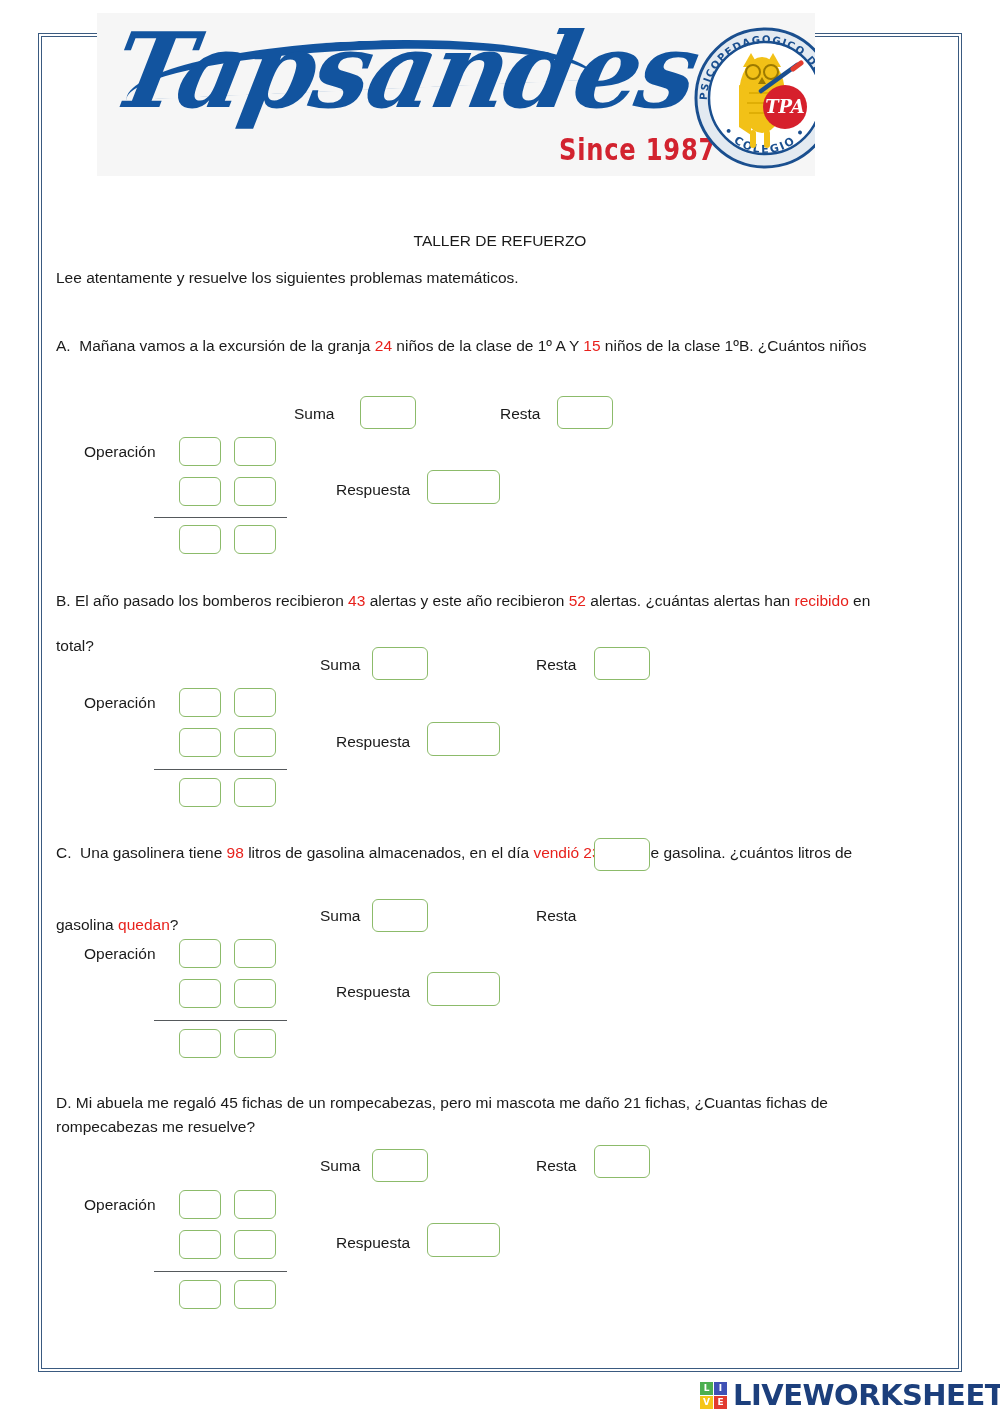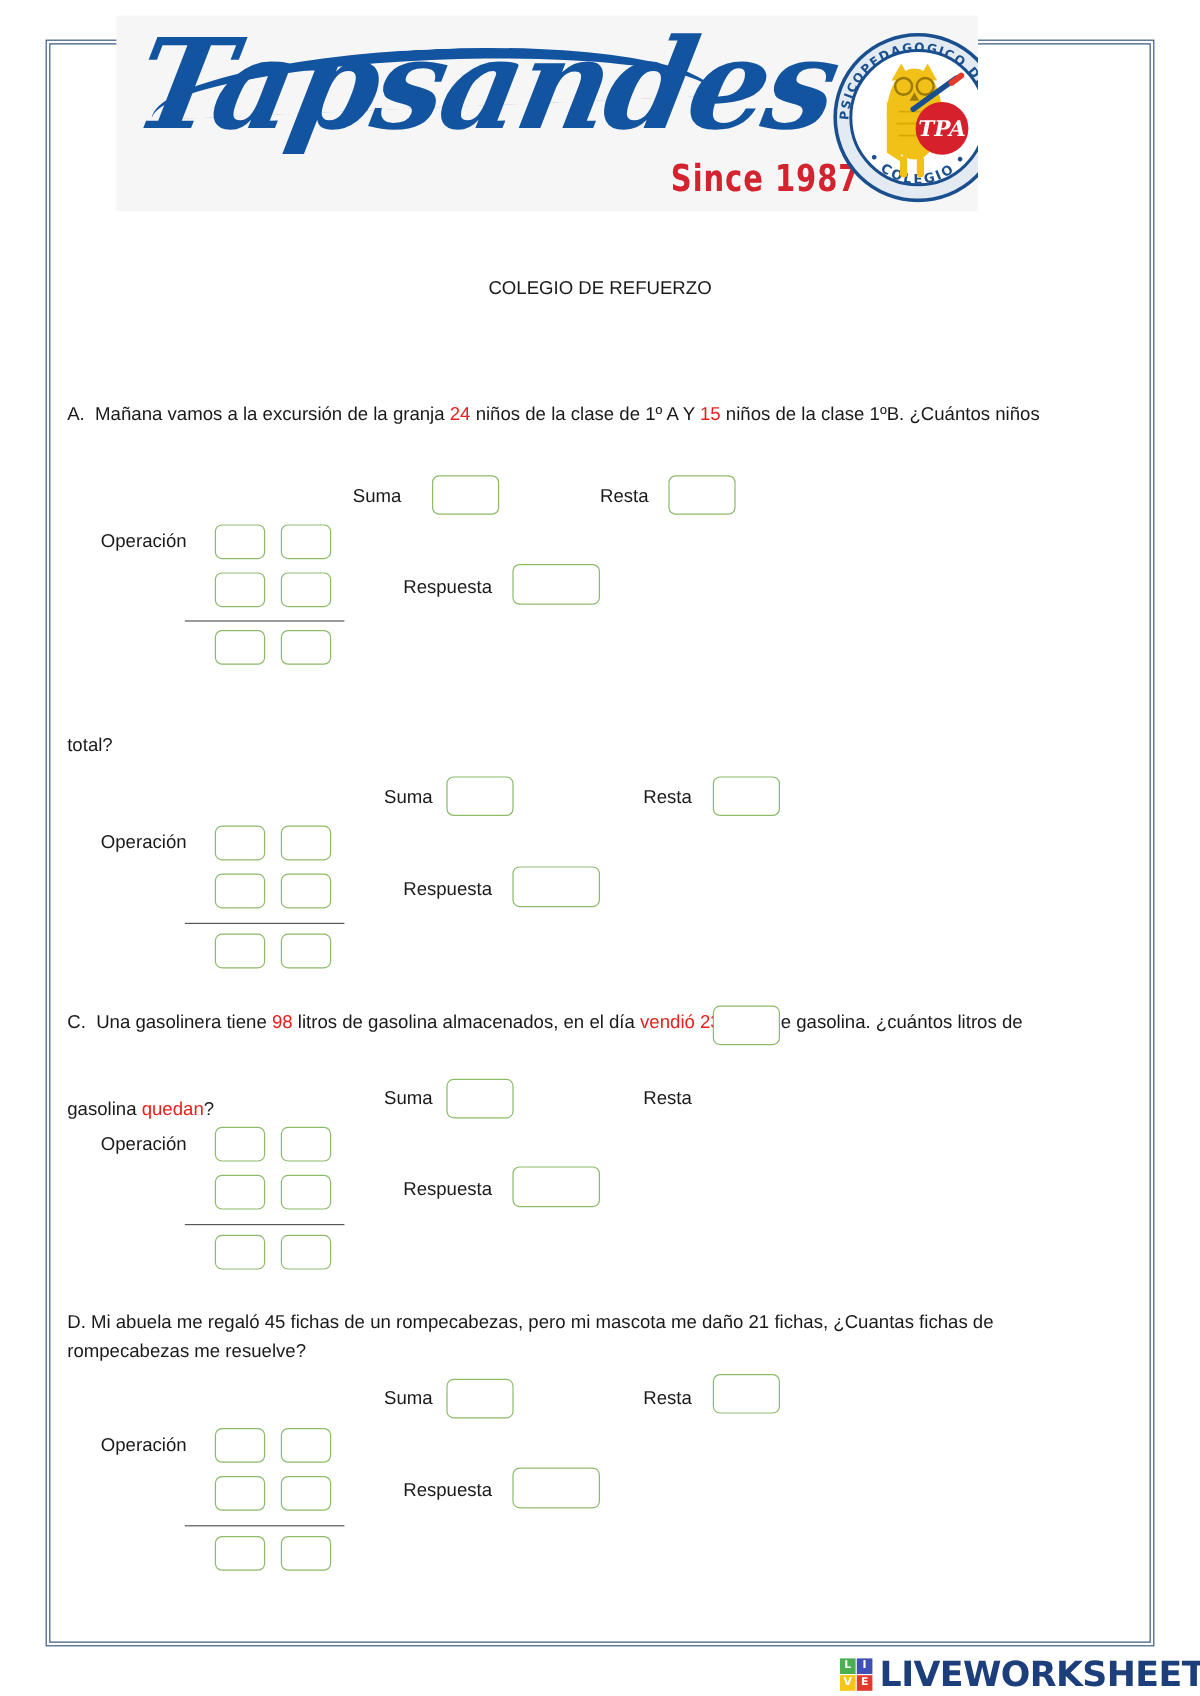--- a/index.html
+++ b/index.html
@@ -238,21 +238,22 @@
       <path d="M104,46 L112,40" stroke="#e23b2e" stroke-width="5" stroke-linecap="round"></path>
     </g>
 
     <circle cx="96" cy="84" r="22" fill="#d6202c"></circle>
     <text x="96" y="90" text-anchor="middle" font-family="DejaVu Serif, serif" font-style="italic" font-size="18" font-weight="700" fill="#ffffff">TPA</text>
   </svg>
 </div>
 
 <div id="doc">
 
-  <div class="sheet-title">COLEGIO DE REFUERZO</div>
+  <div class="sheet-title">TALLER DE REFUERZO</div>
+  <div class="intro">Lee atentamente y resuelve los siguientes problemas matemáticos.</div>
 
   <div class="qtext" style="top:301px;">
     <span class="hang"><span>A.</span>&nbsp;&nbsp;Mañana vamos a la excursión de la granja <b class="redb">24</b> niños de la clase de 1º A Y <b class="redb">15</b> niños de la clase 1ºB. ¿Cuántos niños</span>
   </div>
   <div class="answer-block">
     <div class="op-label" style="left:256px; top:372px;">Suma</div>
     <div class="ibox medium" style="left:322px; top:363px;"></div>
     <div class="op-label" style="left:462px; top:372px;">Resta</div>
     <div class="ibox medium" style="left:519px; top:363px;"></div>
 
@@ -263,20 +264,21 @@
     <div class="ibox small" style="left:196px; top:444px;"></div>
     <div class="oprule" style="left:116px; top:484px; width:133px;"></div>
     <div class="ibox small" style="left:141px; top:492px;"></div>
     <div class="ibox small" style="left:196px; top:492px;"></div>
 
     <div class="op-label" style="left:298px; top:448px;">Respuesta</div>
     <div class="ibox wide" style="left:389px; top:437px;"></div>
   </div>
 
   <div class="qtext" style="top:556px;">
+    <span><span>B.</span> El año pasado los bomberos recibieron <span class="red">43</span> alertas y este año recibieron <span class="red">52</span> alertas. ¿cuántas alertas han <span class="red">recibido</span> en</span>
     <span style="display:block;margin-top:21px;">total?</span>
   </div>
   <div class="answer-block">
     <div class="op-label" style="left:282px; top:623px;">Suma</div>
     <div class="ibox medium" style="left:334px; top:614px;"></div>
     <div class="op-label" style="left:498px; top:623px;">Resta</div>
     <div class="ibox medium" style="left:556px; top:614px;"></div>
 
     <div class="op-label" style="left:46px; top:661px;">Operación</div>
     <div class="ibox small" style="left:141px; top:655px;"></div>

